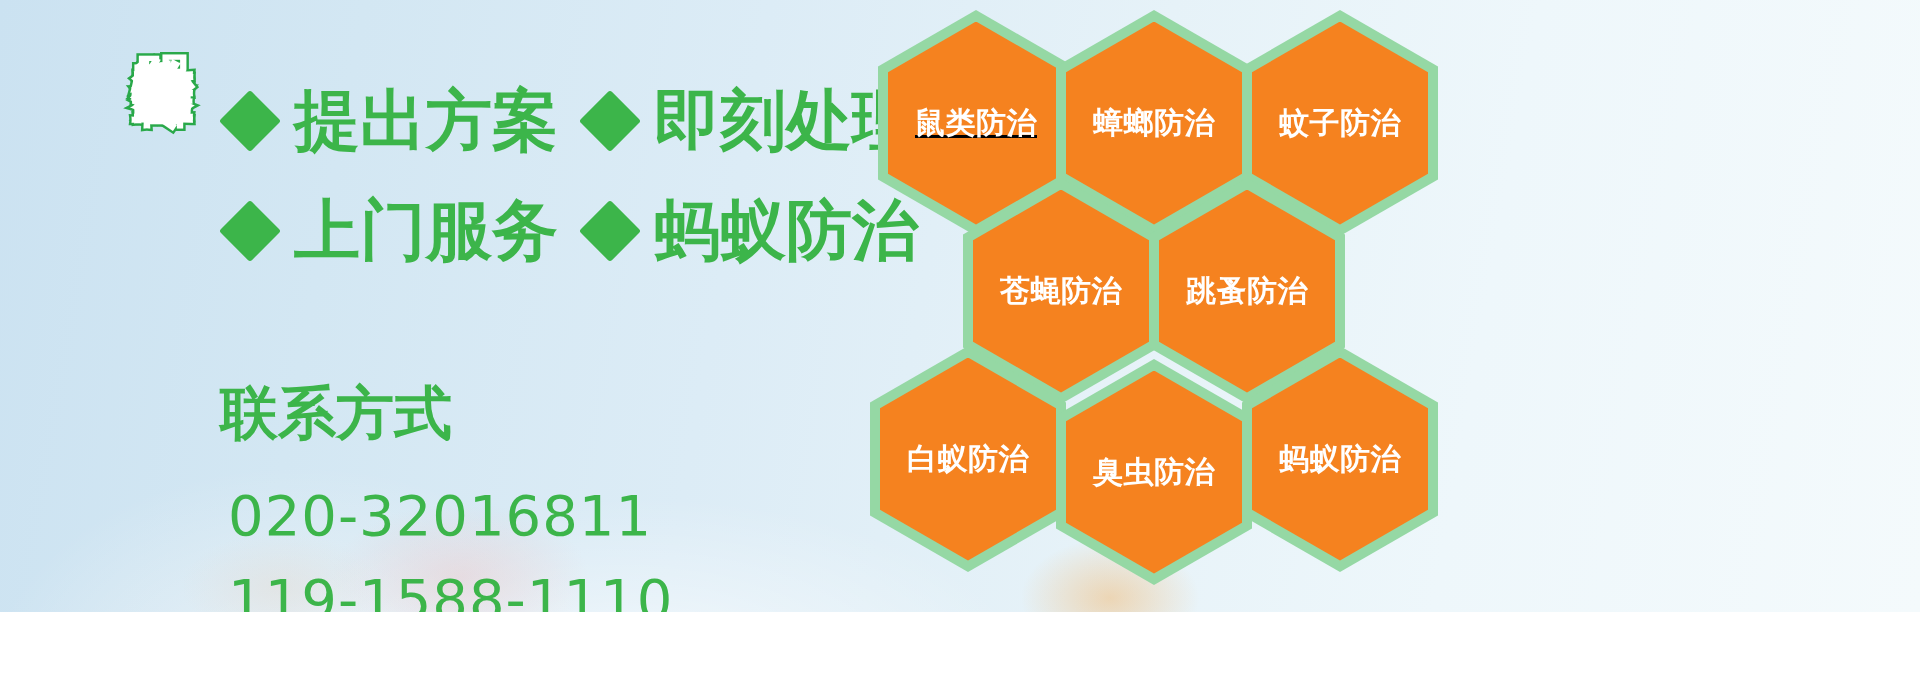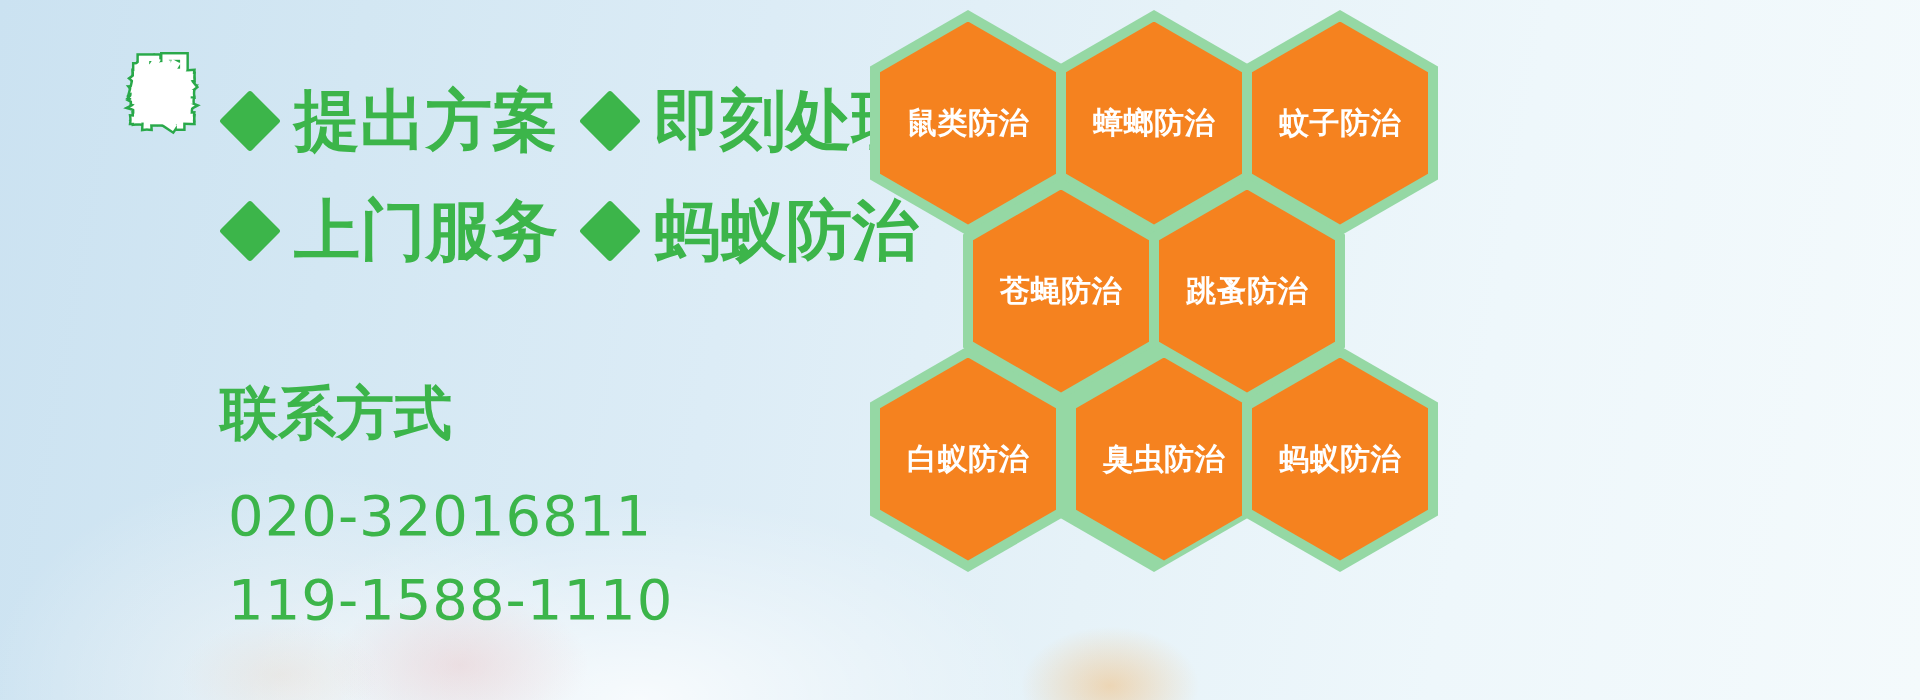--- a/index.html
+++ b/index.html
@@ -1,21 +1,21 @@
 <!DOCTYPE html>
 <html><head>
 <meta charset="utf-8">
 <style>
   html,body{margin:0;padding:0;}
   body{
     width:1920px;height:700px;overflow:hidden;
     font-family:"Liberation Sans","DejaVu Sans",sans-serif;
   }
   #banner{
-    position:relative;width:1920px;height:700px;overflow:hidden;
+    position:relative;width:1920px;height:612px;overflow:hidden;
     background:
       radial-gradient(ellipse 520px 260px at 640px 700px, rgba(255,255,255,0.78) 0%, rgba(255,255,255,0.30) 45%, rgba(255,255,255,0) 78%),
       radial-gradient(ellipse 420px 300px at 300px 690px, rgba(255,252,250,0.55) 0%, rgba(255,255,255,0) 75%),
       linear-gradient(100deg,#cbe2f1 0%,#d3e7f3 18%,#dcecf6 38%,#e6f2f8 58%,#eef7fb 76%,#f4fafc 100%);
   }
   
   #banner .smudge{
     position:absolute;left:330px;bottom:-40px;width:260px;height:150px;
     background:radial-gradient(ellipse at center, rgba(233,196,198,0.45) 0%, rgba(233,196,198,0) 70%);
     pointer-events:none;
@@ -146,21 +146,21 @@
   </div>
 
   <div id="contact-block">
     <div id="contact-title">联系方式</div>
     <div class="phone" id="phone-1">020-32016811</div>
     <div class="phone" id="phone-2">119-1588-1110</div>
   </div>
 
   <div id="honeycomb">
 
-    <div class="hex" style="left:10px;top:10px;">
+    <div class="hex" style="left:18px;top:10px;text-decoration:underline;">
       <div class="hex-inner">
         <span class="hex-label">鼠类防治</span>
       </div>
     </div>
     <div class="hex" style="left:196px;top:10px;">
       <div class="hex-inner">
         <span class="hex-label">蟑螂防治</span>
       </div>
     </div>
     <div class="hex" style="left:382px;top:10px;">
@@ -178,21 +178,21 @@
       <div class="hex-inner">
         <span class="hex-label">跳蚤防治</span>
       </div>
     </div>
 
     <div class="hex" style="left:10px;top:346px;">
       <div class="hex-inner">
         <span class="hex-label">白蚁防治</span>
       </div>
     </div>
-    <div class="hex" style="left:196px;top:346px;justify-content:flex-end;">
+    <div class="hex" style="left:196px;top:359px;">
       <div class="hex-inner">
         <span class="hex-label">臭虫防治</span>
       </div>
     </div>
     <div class="hex" style="left:382px;top:346px;">
       <div class="hex-inner">
         <span class="hex-label">蚂蚁防治</span>
       </div>
     </div>
 

